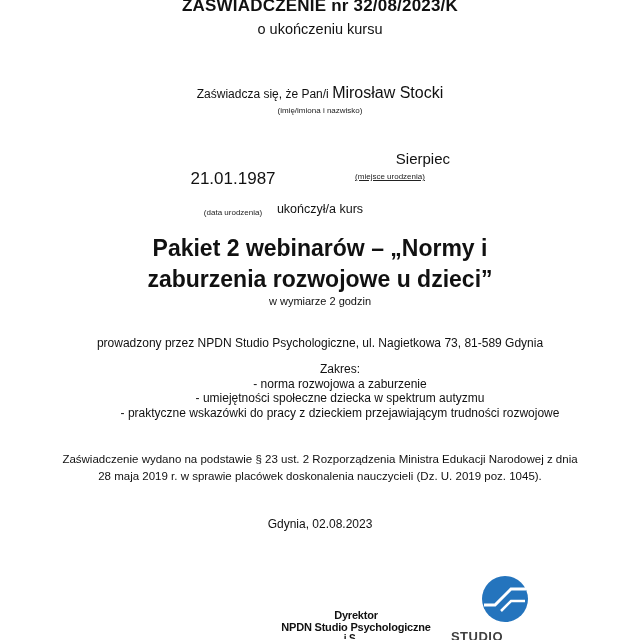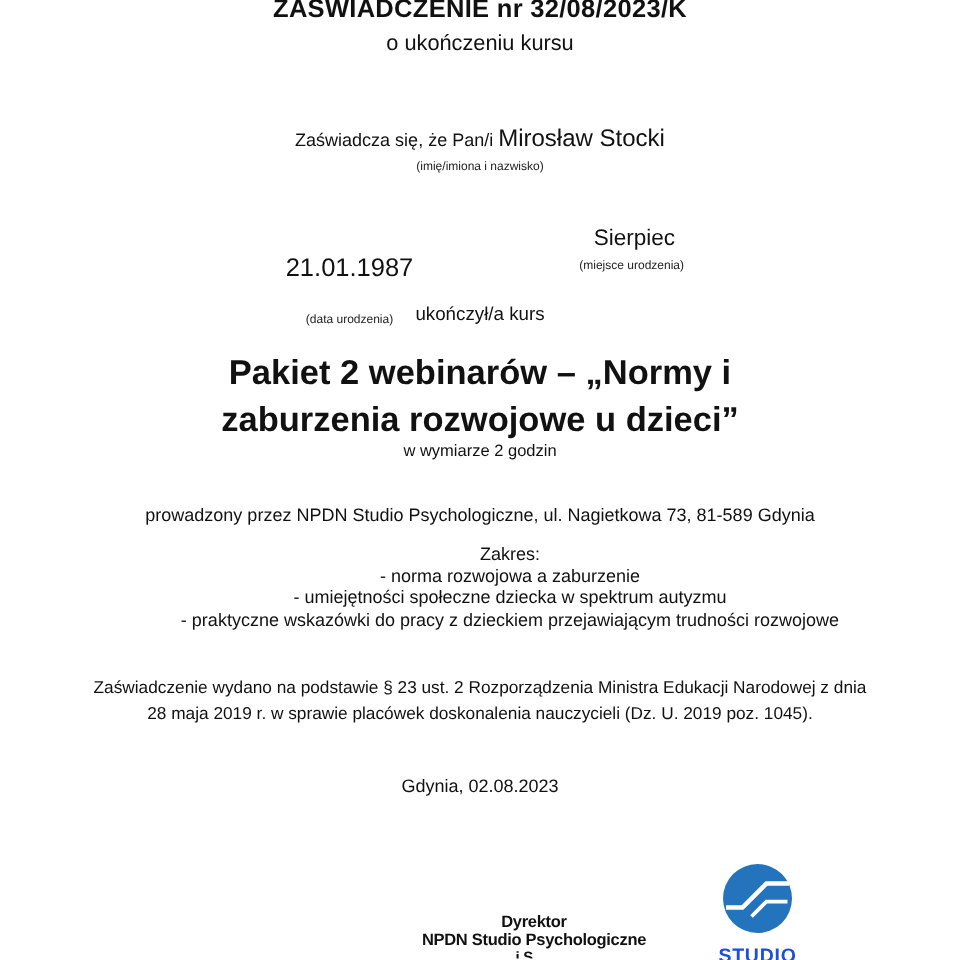--- a/index.html
+++ b/index.html
@@ -76,23 +76,24 @@
       top: 150px;
       left: 350px;
       width: 100px;
       text-align: right;
       font-size: 15px;
       line-height: 18px;
     }
     .pob-note {
       position: absolute;
       top: 172px;
-      left: 356px;
+      left: 340px;
       width: 100px;
-      text-align: right;
+      text-align: center;
+      text-decoration: underline;
     }
     .completed {
       top: 201px;
       font-size: 12.5px;
       line-height: 16px;
     }
     .course-title {
       top: 233px;
       font-size: 23px;
       font-weight: bold;
@@ -147,31 +148,31 @@
     }
     .logo {
       position: absolute;
       left: 481px;
       top: 575px;
       width: 48px;
       height: 48px;
     }
     .logo-text {
       position: absolute;
-      left: 470px;
+      left: 442px;
       top: 630px;
       width: 70px;
       height: 10px;
       overflow: hidden;
       text-align: center;
       font-size: 13px;
       font-weight: bold;
       letter-spacing: 0.5px;
       line-height: 14px;
-      color: #1d4ed8;
+      color: #404040;
     }
   </style>
 </head>
 <body>
 
 <div class="page">
 
   <div class="abs title">ZAŚWIADCZENIE nr 32/08/2023/K</div>
   <div class="abs subtitle">o ukończeniu kursu</div>
 

